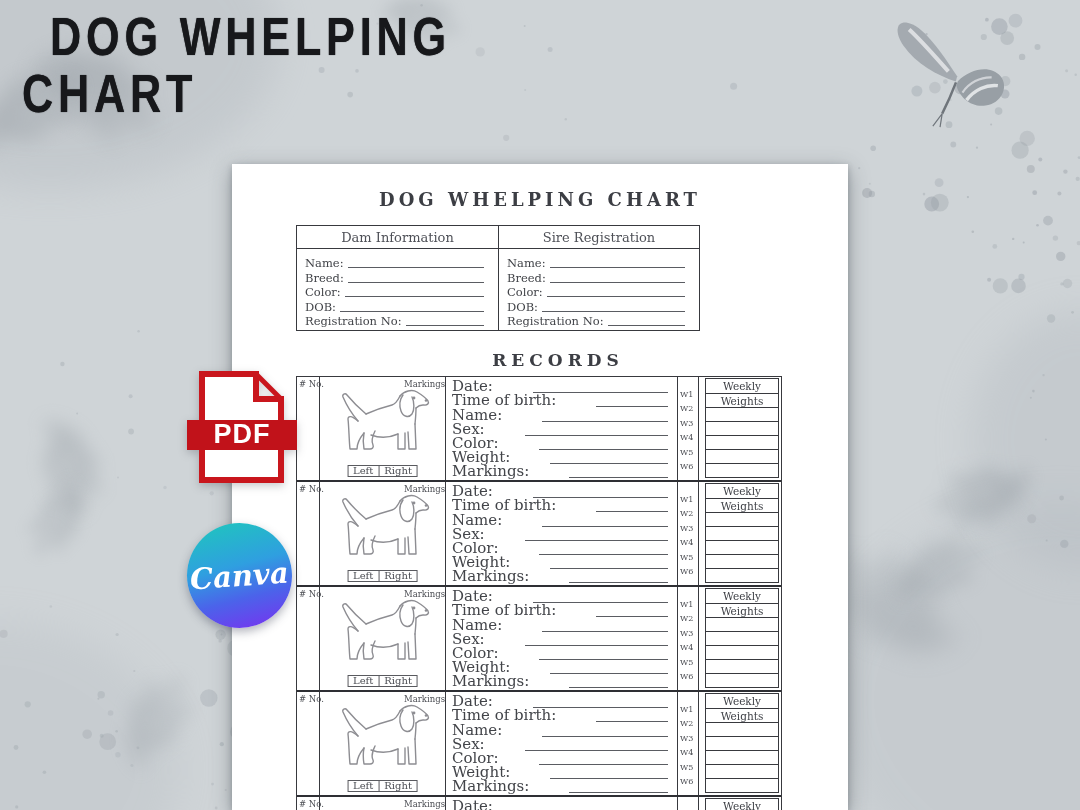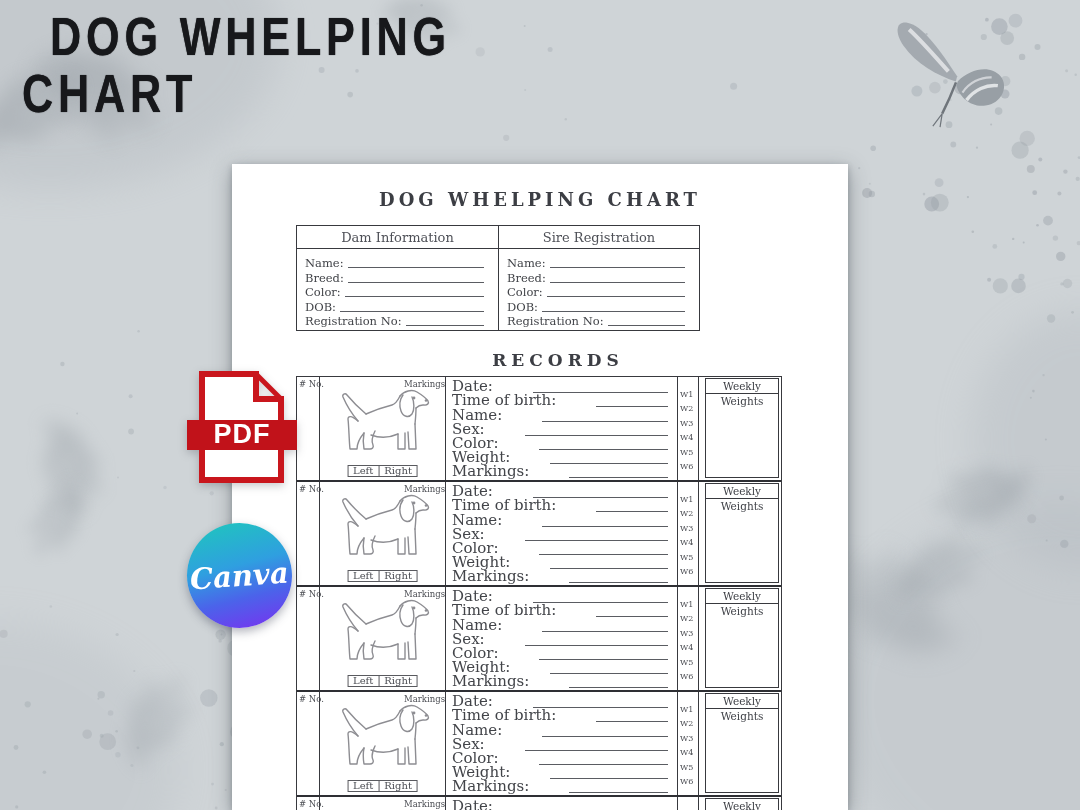--- a/index.html
+++ b/index.html
@@ -76,21 +76,21 @@
   .sides{position:absolute;bottom:3px;left:50%;transform:translateX(-50%);
     display:flex;border:1px solid #595a5f;font-size:10px;line-height:10px;color:var(--muted);}
   .side{padding:0 5px;}
   .side+.side{border-left:1px solid #595a5f;}
   .rr-fields{padding:4px 5px 0 6px;}
   .rr-fields .f-row{height:14.2px;font-size:15px;gap:36px;}
   .rr-w{border-left:1px solid var(--border);border-right:1px solid var(--border);
     padding-top:13px;}
   .w-lab{height:14.4px;font-size:8px;color:var(--muted);padding-left:2px;}
   .rr-weights{padding:1px 2px 2px 6px;}
-  .weights-box{height:100%;border:1px solid var(--border);display:flex;flex-direction:column;align-items:center;}
+  .weights-box{height:100%;border:1px solid var(--border);display:flex;flex-direction:column;}
   .ww-h{height:15px;line-height:15px;text-align:center;font-size:10.5px;
     color:#3f4147;border-bottom:1px solid var(--border);}
   .w-row{flex:1;}
   .w-row+.w-row{border-top:1px solid var(--border);}
   
   .pdf-badge{position:absolute;left:186px;top:371px;
     filter:drop-shadow(0 3px 4px rgba(40,45,55,.25));}
   .pdf-badge text{
     font-family:"Liberation Sans",sans-serif;font-weight:700;font-size:27px;
     fill:#fff;letter-spacing:1px;

